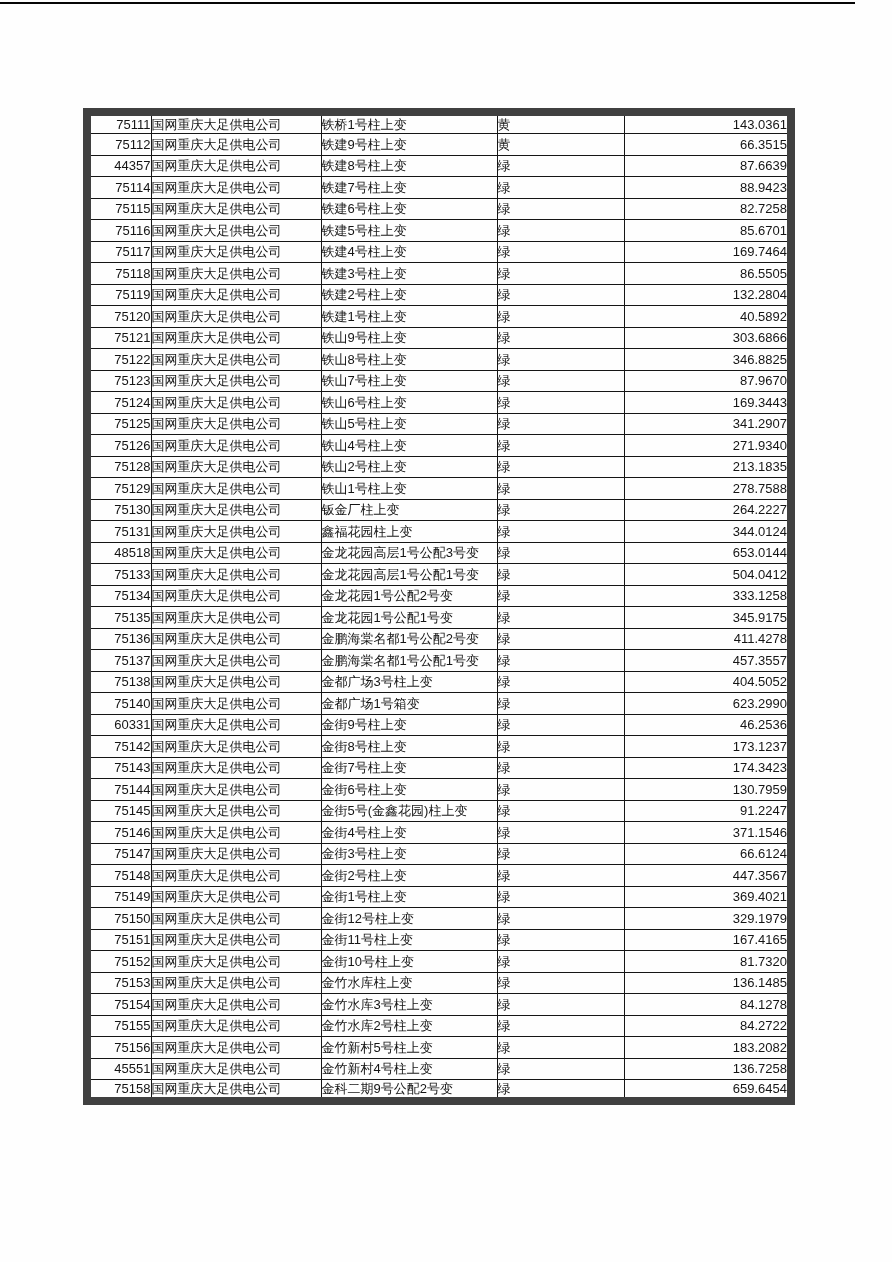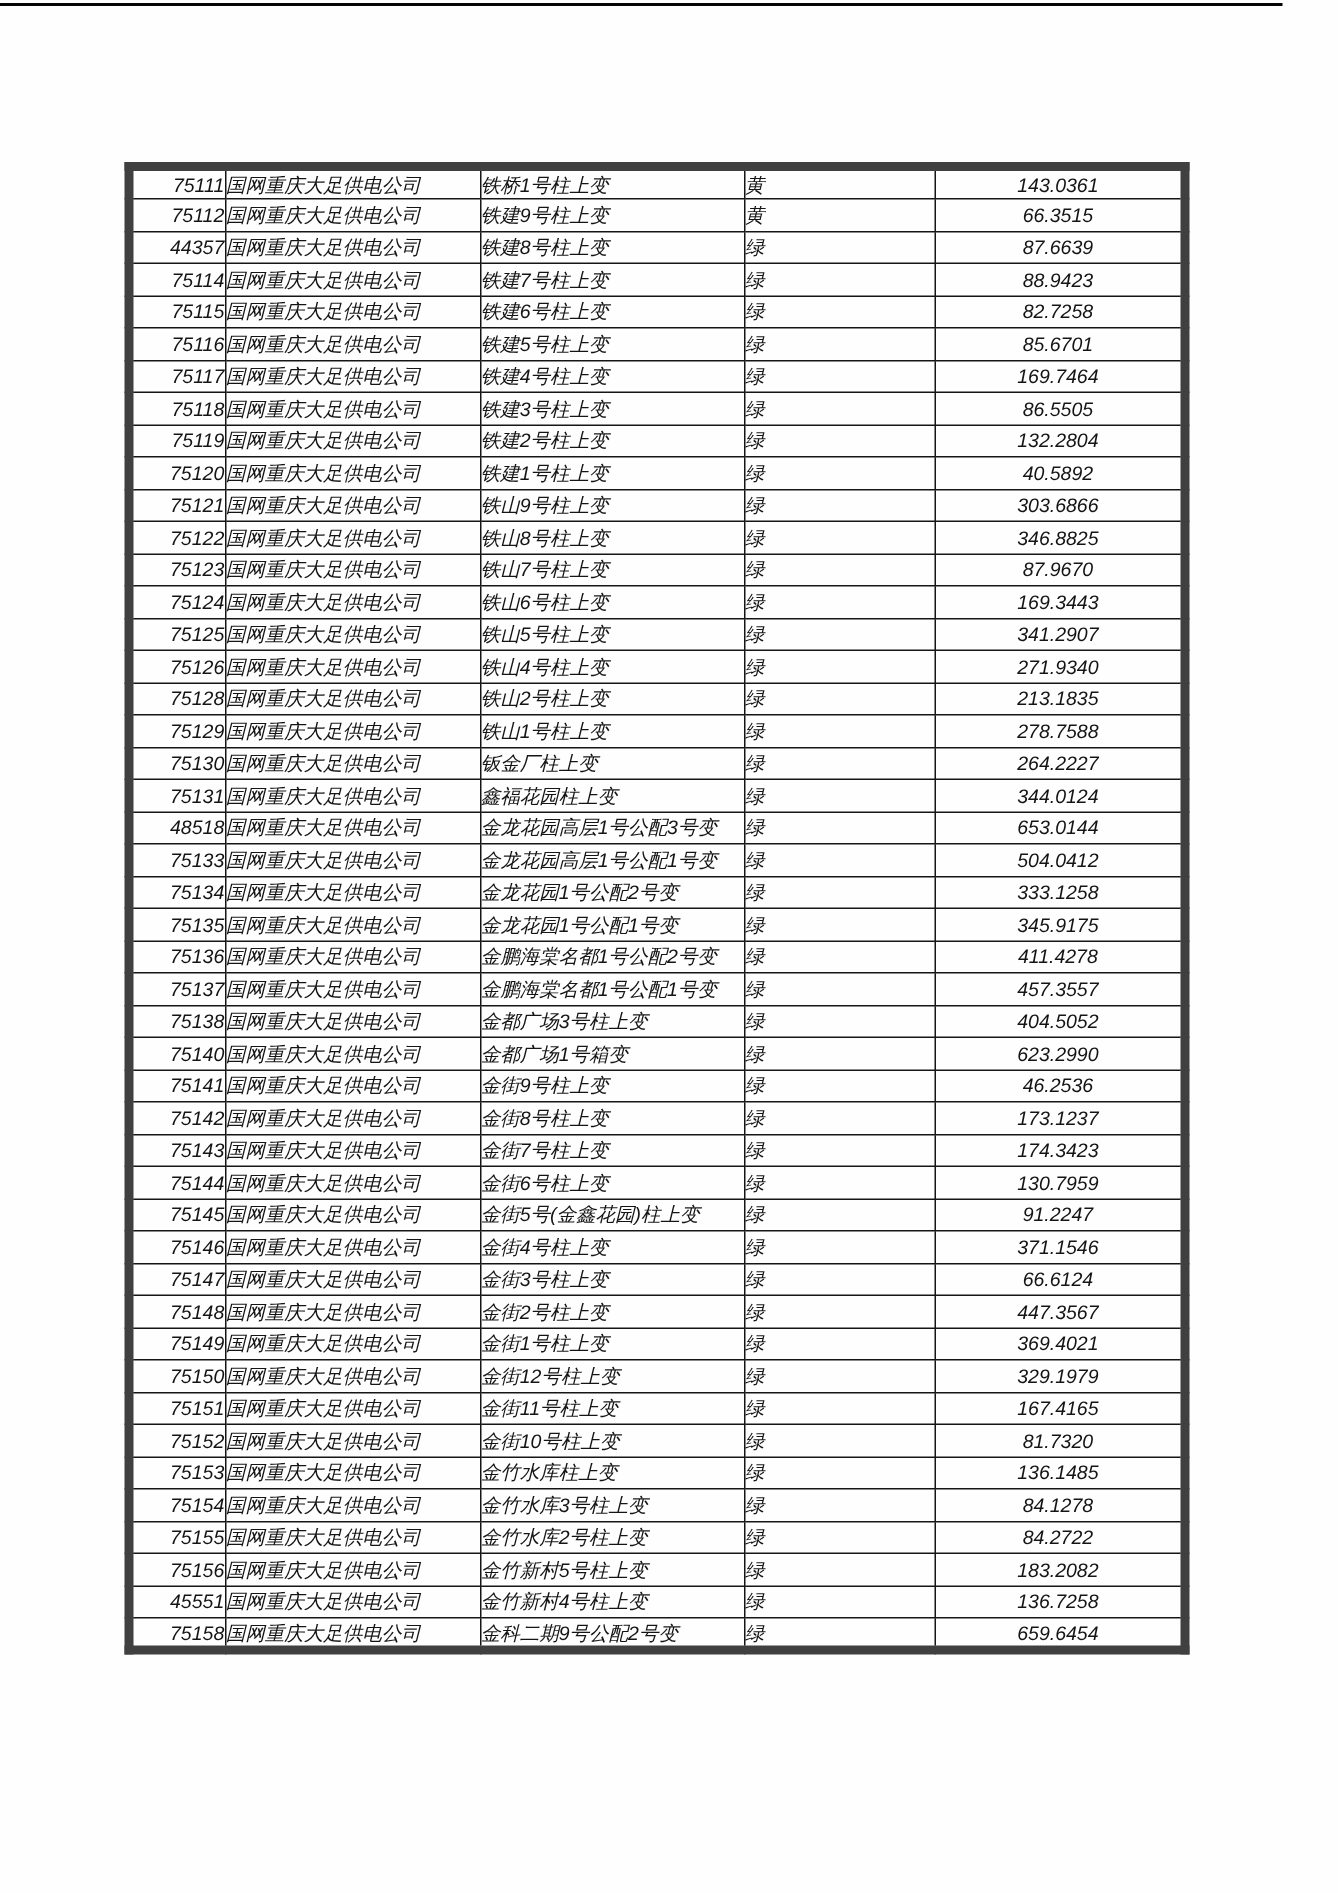--- a/index.html
+++ b/index.html
@@ -27,41 +27,40 @@
     height: 2px;
     background: #050505;
   }
   table.data-table {
     position: absolute;
     left: 83px;
     top: 108px;
     width: 704px;
     border-collapse: collapse;
     table-layout: fixed;
-    border: 6px solid #404040;
-    font-style: italic;
+    border: 8px solid #404040;
   }
   table.data-table tr {
     height: 21.5px;
   }
   table.data-table td {
     border: 1px solid #151515;
     font-size: 13px;
     line-height: 1;
     color: #141414;
     padding: 0;
     white-space: nowrap;
     overflow: visible;
     vertical-align: middle;
   }
   td.c0 { text-align: right;  padding-right: 8px; }
   td.c1 { text-align: left;   padding-left: 4px; }
   td.c2 { text-align: left;   padding-left: 4px; }
   td.c3 { text-align: left;   padding-left: 4px; }
-  td.c4 { text-align: center; }
+  td.c4 { text-align: right; }
   col.w0 { width: 64px; }
   col.w1 { width: 170px; }
   col.w2 { width: 176px; }
   col.w3 { width: 127px; }
   col.w4 { width: 167px; }
 </style>
 </head>
 <body>
 
 <div class="page">
@@ -265,21 +264,21 @@
           <td class="c4">404.5052</td>
         </tr>
         <tr>
           <td class="c0">75140</td>
           <td class="c1">国网重庆大足供电公司</td>
           <td class="c2">金都广场1号箱变</td>
           <td class="c3">绿</td>
           <td class="c4">623.2990</td>
         </tr>
         <tr>
-          <td class="c0">75141</td>
+          <td class="c0">60331</td>
           <td class="c1">国网重庆大足供电公司</td>
           <td class="c2">金街9号柱上变</td>
           <td class="c3">绿</td>
           <td class="c4">46.2536</td>
         </tr>
         <tr>
           <td class="c0">75142</td>
           <td class="c1">国网重庆大足供电公司</td>
           <td class="c2">金街8号柱上变</td>
           <td class="c3">绿</td>

